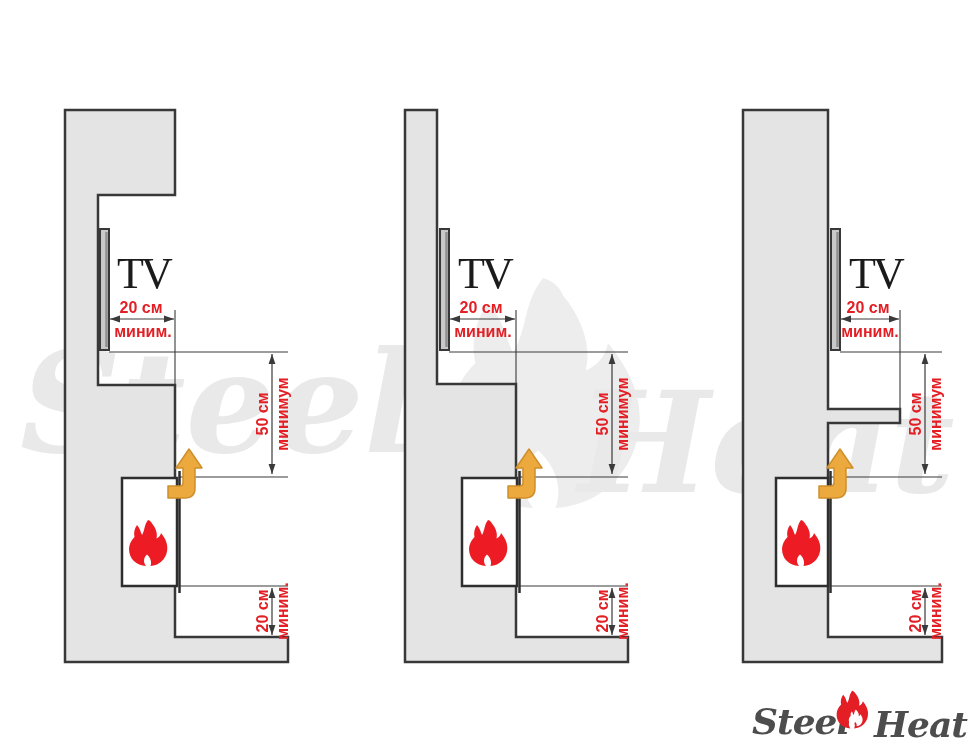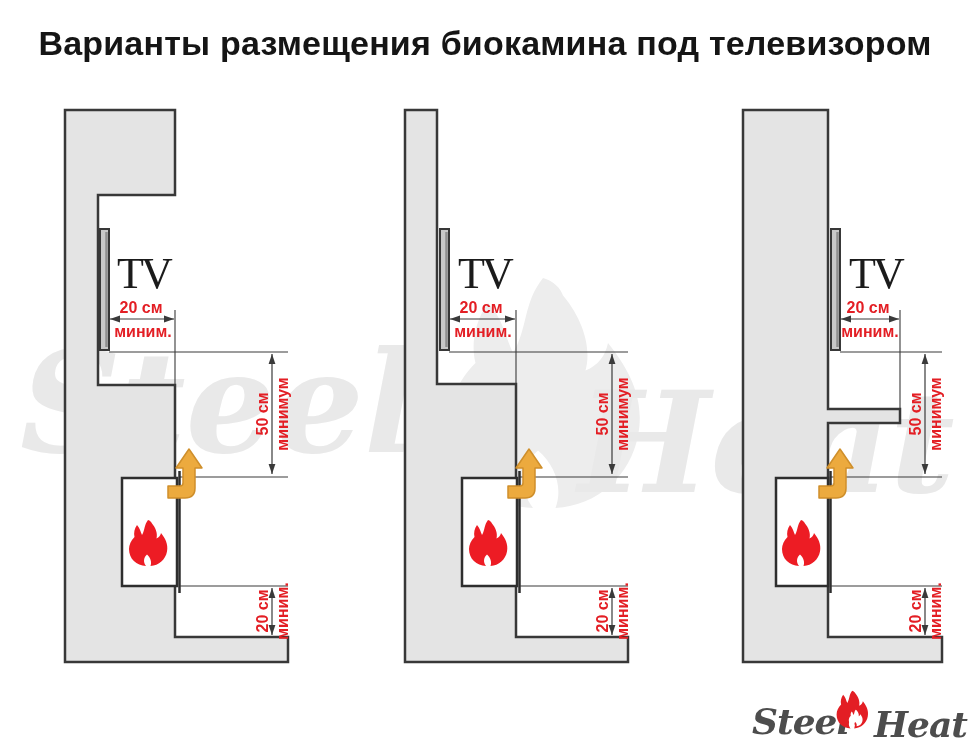--- a/index.html
+++ b/index.html
@@ -24,21 +24,20 @@
 
   
   .wm-text{fill:#e9e9e9;font-family:"DejaVu Serif",serif;font-style:italic;font-weight:bold;font-size:140px;}
   .wm-flame{fill:#ededed;}
   .logo-text{fill:#4d4d4d;font-family:"DejaVu Serif",serif;font-style:italic;font-weight:bold;font-size:36px;letter-spacing:-1px;}
 </style>
 </head>
 <body>
 
 <div class="canvas">
-  <div class="page-title">Варианты размещения биокамина под телевизором</div>
 
   <svg class="scene" width="970" height="749" viewBox="0 0 970 749">
     <defs>
       <marker id="dimarrow" viewBox="0 0 10 8" refX="10" refY="4" markerWidth="10" markerHeight="8" markerUnits="userSpaceOnUse" orient="auto-start-reverse">
         <path d="M0,0.6 L10,4 L0,7.4 Z" fill="#3a3a3a"></path>
       </marker>
       <path id="flame-shape" d="M -1,-26 C -5,-21 -4,-16 -7,-11 C -8.5,-14 -9,-18 -12,-21
         C -14.5,-17.5 -15.5,-13 -14.5,-9 C -18,-5.5 -20,-1 -20,3 C -20,13 -12.5,19.5 -3,20
         C -6,16 -5.5,11.5 -2,8.5 C 1.5,11.5 3,16 1.5,20 C 10,19.5 16.5,13.5 18,5.5
         C 19.5,-2 16,-8 12,-13 C 11.5,-10.5 10,-8.5 7.5,-7.5 C 9,-13 6,-19 3,-22.5

